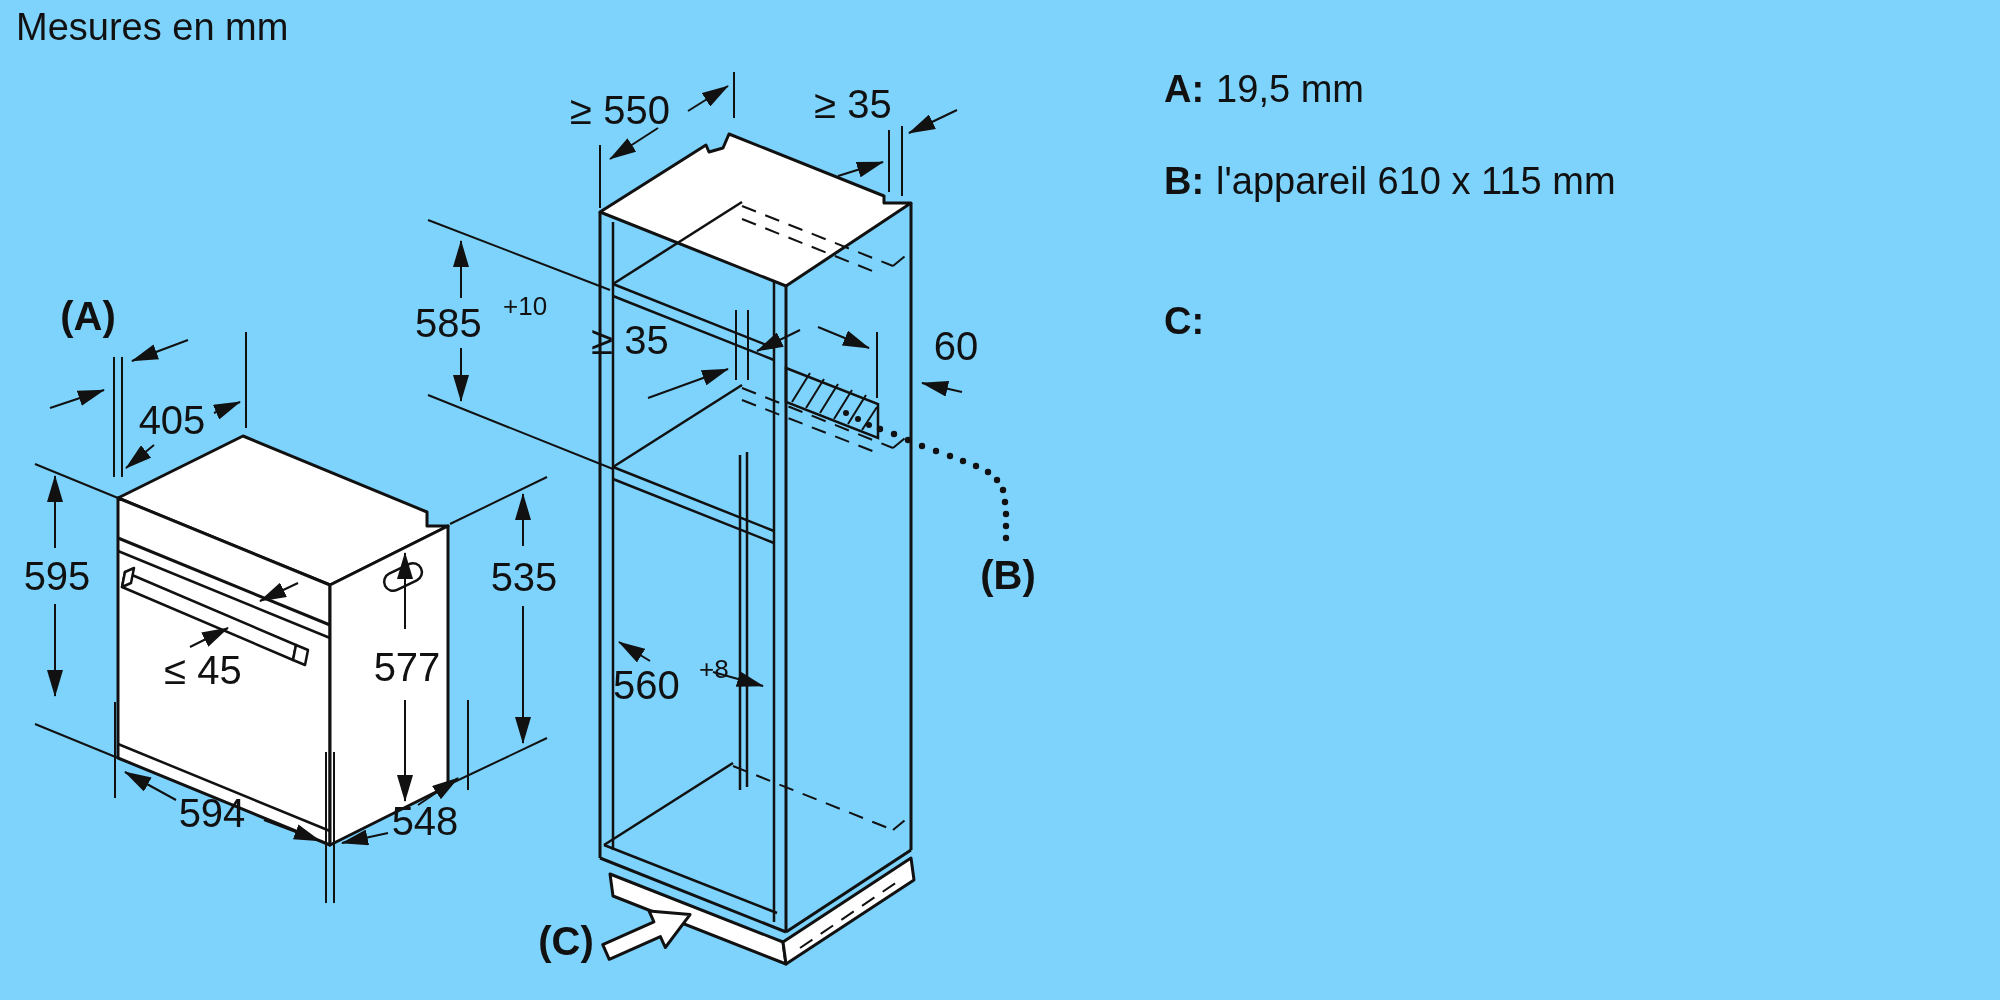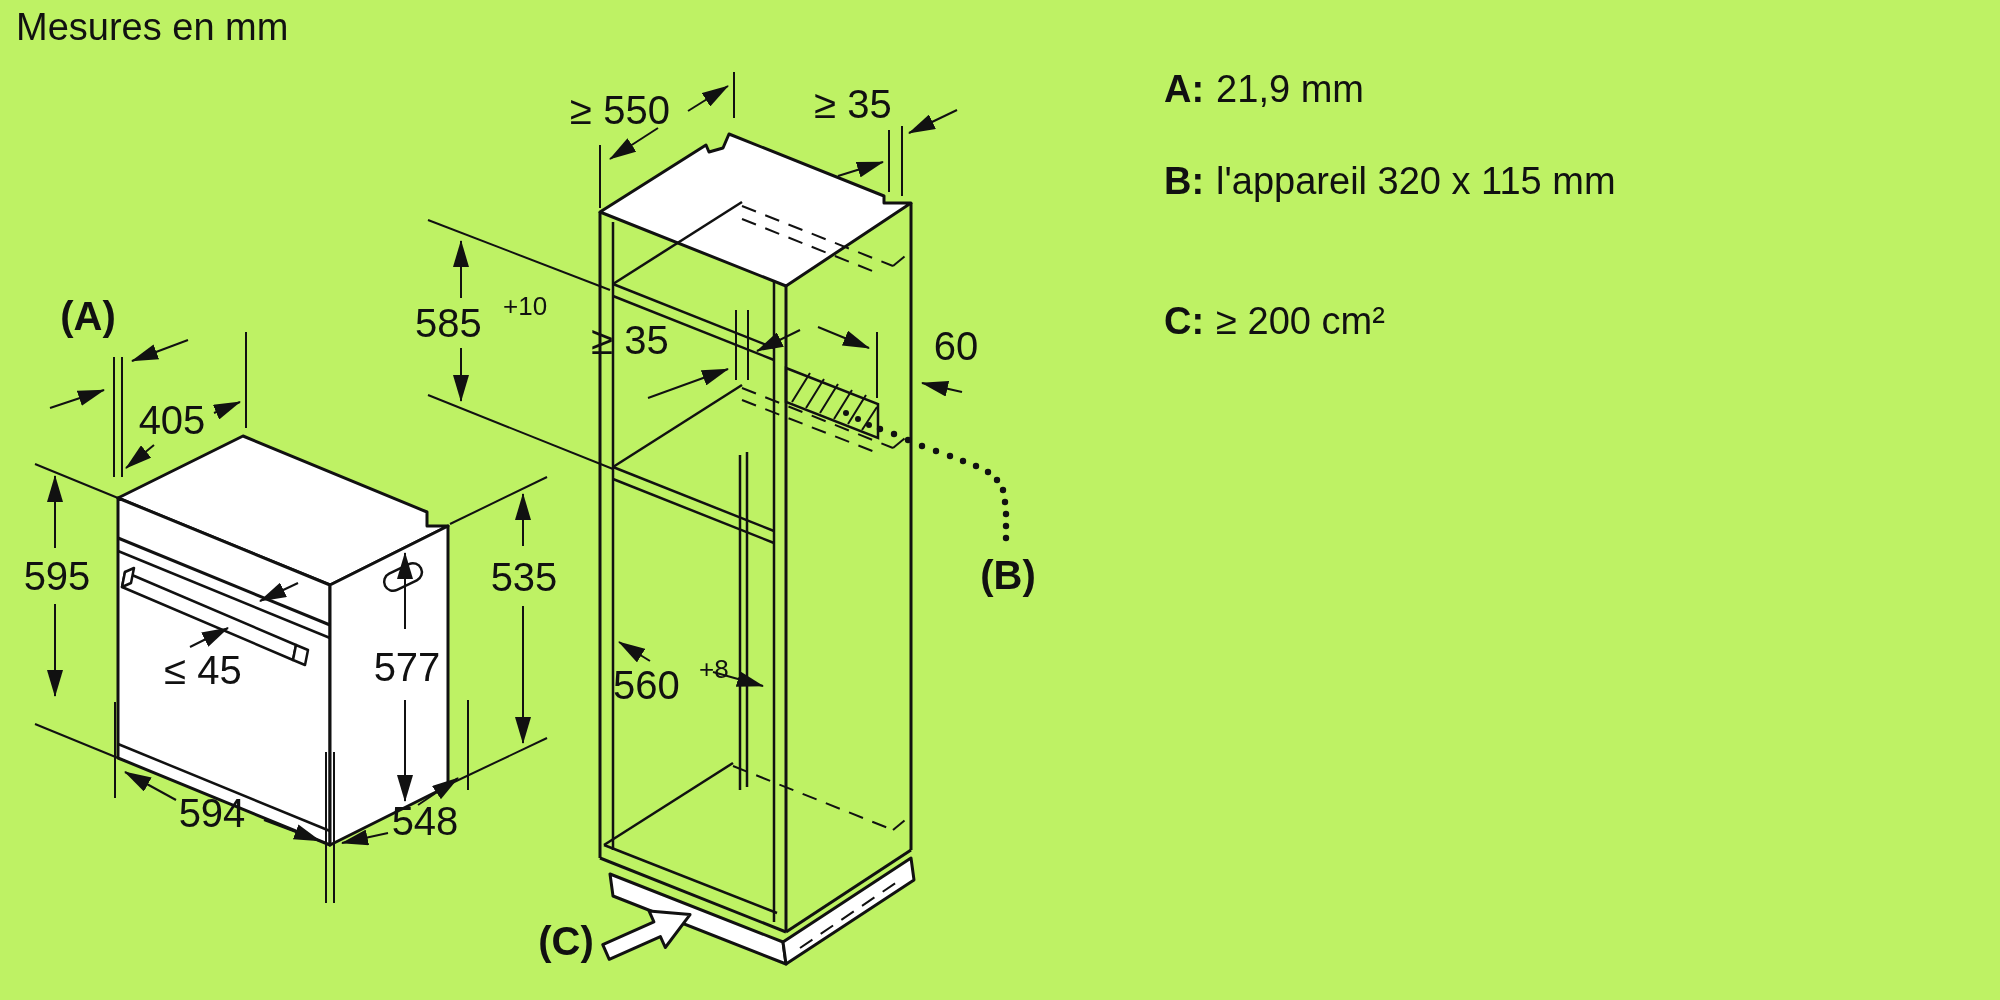--- a/index.html
+++ b/index.html
@@ -1,17 +1,17 @@
 <!DOCTYPE html>
 <html><head>
 <meta charset="utf-8">
 <style>
   html,body{margin:0;padding:0;background:#fff;}
   body{font-family:"Liberation Sans", sans-serif; color:#111;}
-  .stage{position:relative;width:2000px;height:1000px;background:#bef264;overflow:hidden;}
+  .stage{position:relative;width:2000px;height:1000px;background:#7dd3fc;overflow:hidden;}
   .title{position:absolute;left:16px;top:6px;font-size:38px;color:#111;}
   .legend{position:absolute;left:0;top:0;width:2000px;height:1000px;pointer-events:none;}
   .legend-row{position:absolute;left:1164px;display:flex;gap:12px;font-size:38px;line-height:47px;color:#111;}
   .legend-key{font-weight:bold;}
   svg{position:absolute;left:0;top:0;}
   svg text{font-family:"Liberation Sans", sans-serif;fill:#111;}
   .dim{font-size:40px;}
   .dim-sup{font-size:26px;}
   .refmark{font-size:40px;font-weight:bold;}
   .ln{stroke:#111;fill:none;}
@@ -201,29 +201,28 @@
     <text class="dim" x="956" y="360" text-anchor="middle">60</text>
     <text class="refmark" x="1008" y="589" text-anchor="middle">(B)</text>
     <text class="dim" x="613" y="699" text-anchor="start">560</text>
     <text class="dim-sup" x="699" y="678" text-anchor="start">+8</text>
     <text class="refmark" x="566" y="955" text-anchor="middle">(C)</text>
   </svg>
 
   <div class="legend">
     <div class="legend-row" style="top:66px;">
       <span class="legend-key">A:</span>
-      <span>21,9 mm</span>
+      <span>19,5 mm</span>
     </div>
     <div class="legend-row" style="top:158px;">
       <span class="legend-key">B:</span>
       <span>
-        <span style="display:block">l'appareil 320 x 115 mm</span>
+        <span style="display:block">l'appareil 610 x 115 mm</span>
       </span>
     </div>
     <div class="legend-row" style="top:298px;">
       <span class="legend-key">C:</span>
       <span>
-        <span style="display:block">≥ 200 cm²</span>
       </span>
     </div>
   </div>
 
 </div>
 
 </body></html>

